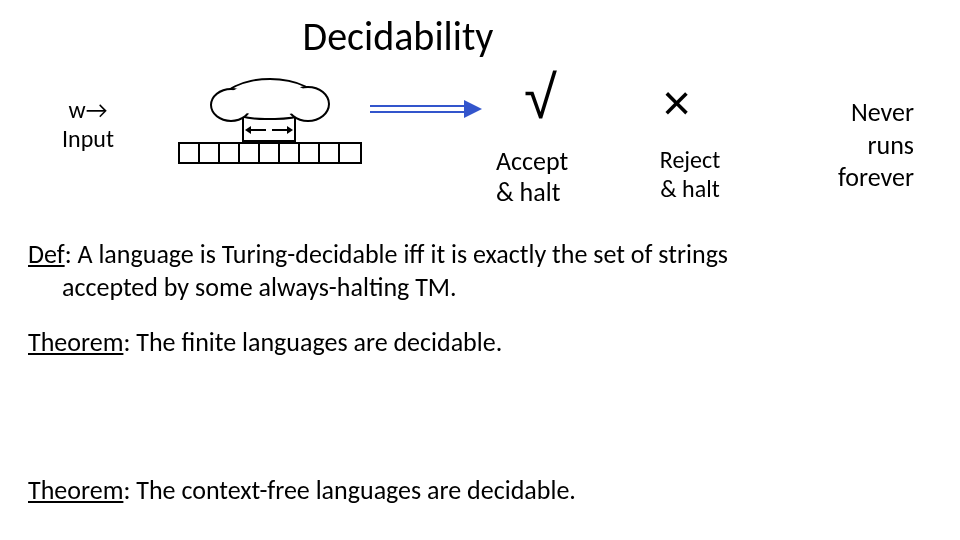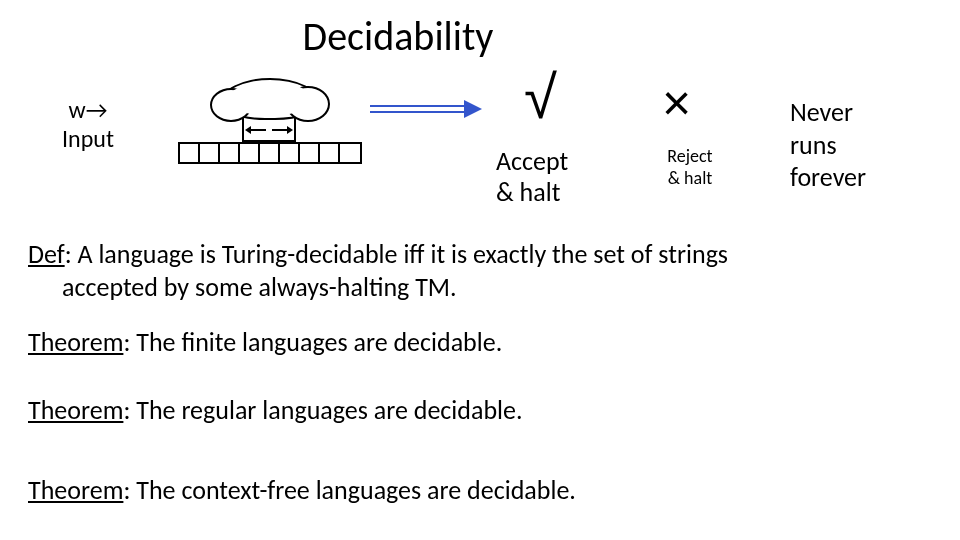--- a/index.html
+++ b/index.html
@@ -43,22 +43,22 @@
 
   
   .arrow { position: absolute; left: 370px; top: 102px; width: 110px; height: 14px; }
   .arrow .shaft { position:absolute; left:0; top:3px; width:94px; height:2px; background:#3355cc; }
   .arrow .shaft2 { position:absolute; left:0; top:9px; width:94px; height:2px; background:#3355cc; }
   .arrow .tip { position:absolute; right:-2px; top:-2px; width:0; height:0; border-left:18px solid #3355cc; border-top:9px solid transparent; border-bottom:9px solid transparent; }
 
   .accept-mark { position:absolute; left:524px; top:68px; font-size:60px; line-height:1; color:#000; font-family: Arial, sans-serif; }
   .accept-label { position:absolute; left:496px; top:146px; font-size:26px; width:118px; line-height:1.2; }
   .reject-mark { position:absolute; left:662px; top:78px; font-size:50px; line-height:1; color:#000; font-family: Arial, sans-serif; }
-  .reject-label { position:absolute; left:636px; top:146px; font-size:18px; text-align:center; width:108px; line-height:1.2; }
-  .never-label { position:absolute; left:790px; top:96px; font-size:26px; text-align:left; width:124px; line-height:1.25; }
+  .reject-label { position:absolute; left:636px; top:146px; font-size:24px; text-align:center; width:108px; line-height:1.2; }
+  .never-label { position:absolute; left:790px; top:96px; font-size:26px; text-align:right; width:124px; line-height:1.25; }
 
   .body-text { position:absolute; left:28px; font-size:26px; line-height:1.25; }
   .def { top:238px; width:900px; }
   .def .indent { display:block; padding-left:34px; }
   .t1 { top:326px; }
   .t2 { top:394px; }
   .t3 { top:462px;margin-top:12px; }
 </style>
 </head>
 <body>
@@ -107,20 +107,17 @@
   <div class="never-label">Never<br>runs<br>forever</div>
 
   <div class="body-text t1">
     <span style="text-decoration: underline">Theorem</span><span>: The finite languages are decidable.</span>
   </div>
 
   <div class="body-text def">
     <span style="text-decoration: underline">Def</span><span>: A language is Turing-decidable iff it is exactly the set of strings</span>
     <span class="indent">accepted by some always-halting TM.</span>
   </div>
-  <div class="body-text t2">
-    <span style="text-decoration: underline">Theorem</span><span>: The regular languages are decidable.</span>
-  </div>
   <div class="body-text t3">
     <span style="text-decoration: underline">Theorem</span><span>: The context-free languages are decidable.</span>
   </div>
 
 </div>
 
 </body></html>

